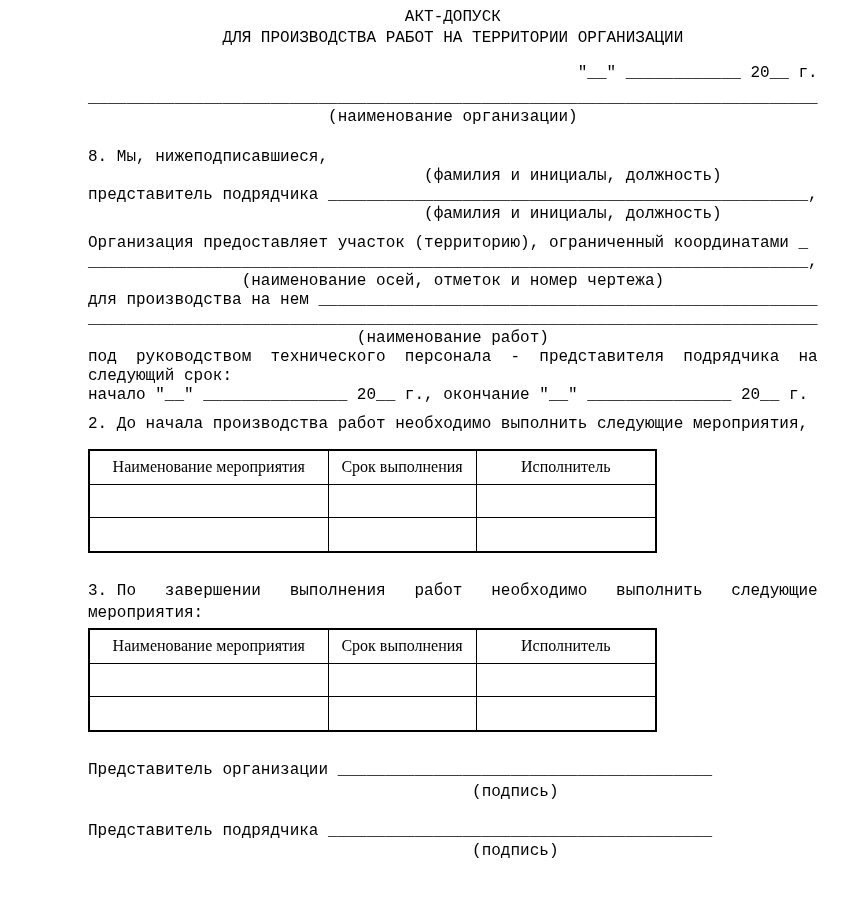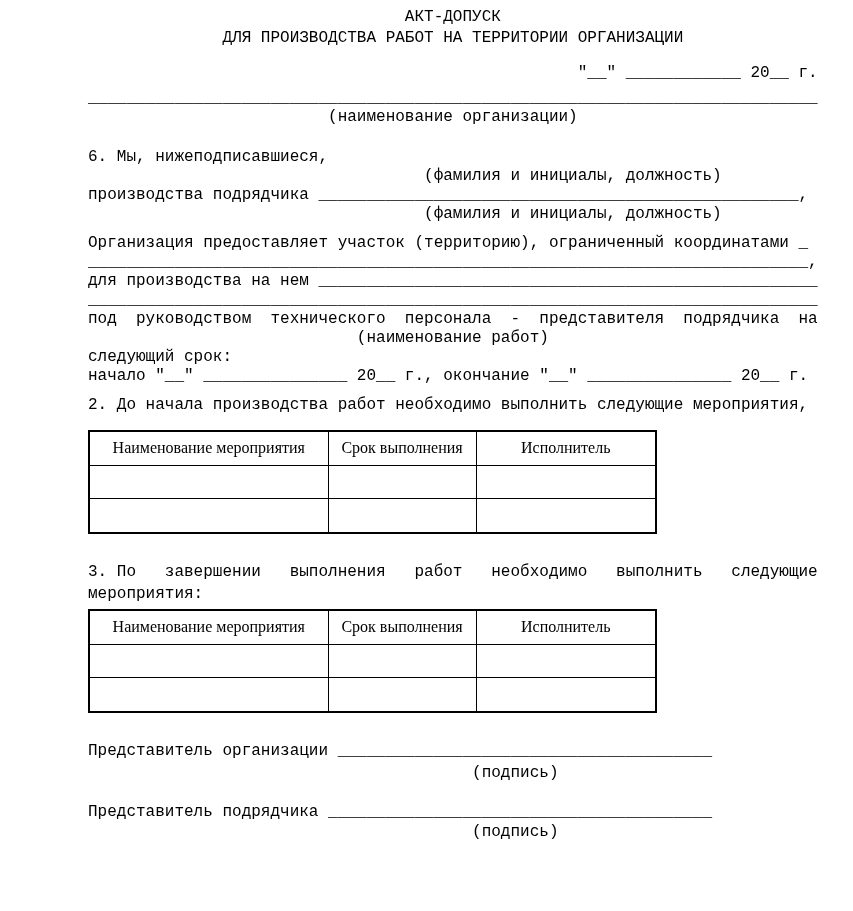--- a/index.html
+++ b/index.html
@@ -44,31 +44,32 @@
 <div class="page">
 
   <div class="line">                                 АКТ-ДОПУСК</div>
   <div class="line mt2">              ДЛЯ ПРОИЗВОДСТВА РАБОТ НА ТЕРРИТОРИИ ОРГАНИЗАЦИИ</div>
 
   <div class="line mt16">                                                   "__" ____________ 20__ г.</div>
 
   <div class="line mt6">____________________________________________________________________________</div>
   <div class="line">                         (наименование организации)</div>
 
-  <div class="line mt21">6. Мы, нижеподписавшиеся,</div>
+  <div class="line mt21">8. Мы, нижеподписавшиеся,</div>
   <div class="line">                                   (фамилия и инициалы, должность)</div>
-  <div class="line">производства подрядчика __________________________________________________,</div>
+  <div class="line">представитель подрядчика __________________________________________________,</div>
   <div class="line">                                   (фамилия и инициалы, должность)</div>
 
   <div class="line mt10">Организация предоставляет участок (территорию), ограниченный координатами _</div>
   <div class="line">___________________________________________________________________________,</div>
+  <div class="line">                (наименование осей, отметок и номер чертежа)</div>
   <div class="line">для производства на нем ____________________________________________________</div>
   <div class="line">____________________________________________________________________________</div>
+  <div class="line">                            (наименование работ)</div>
   <div class="line">под  руководством  технического  персонала  -  представителя  подрядчика  на</div>
-  <div class="line">                            (наименование работ)</div>
   <div class="line">следующий срок:</div>
   <div class="line">начало "__" _______________ 20__ г., окончание "__" _______________ 20__ г.</div>
 
   <div class="line mt10">2. До начала производства работ необходимо выполнить следующие мероприятия,</div>
 
   <table class="measures mt15">
     <colgroup>
         <col class="c1">
         <col class="c2">
         <col class="c3">

